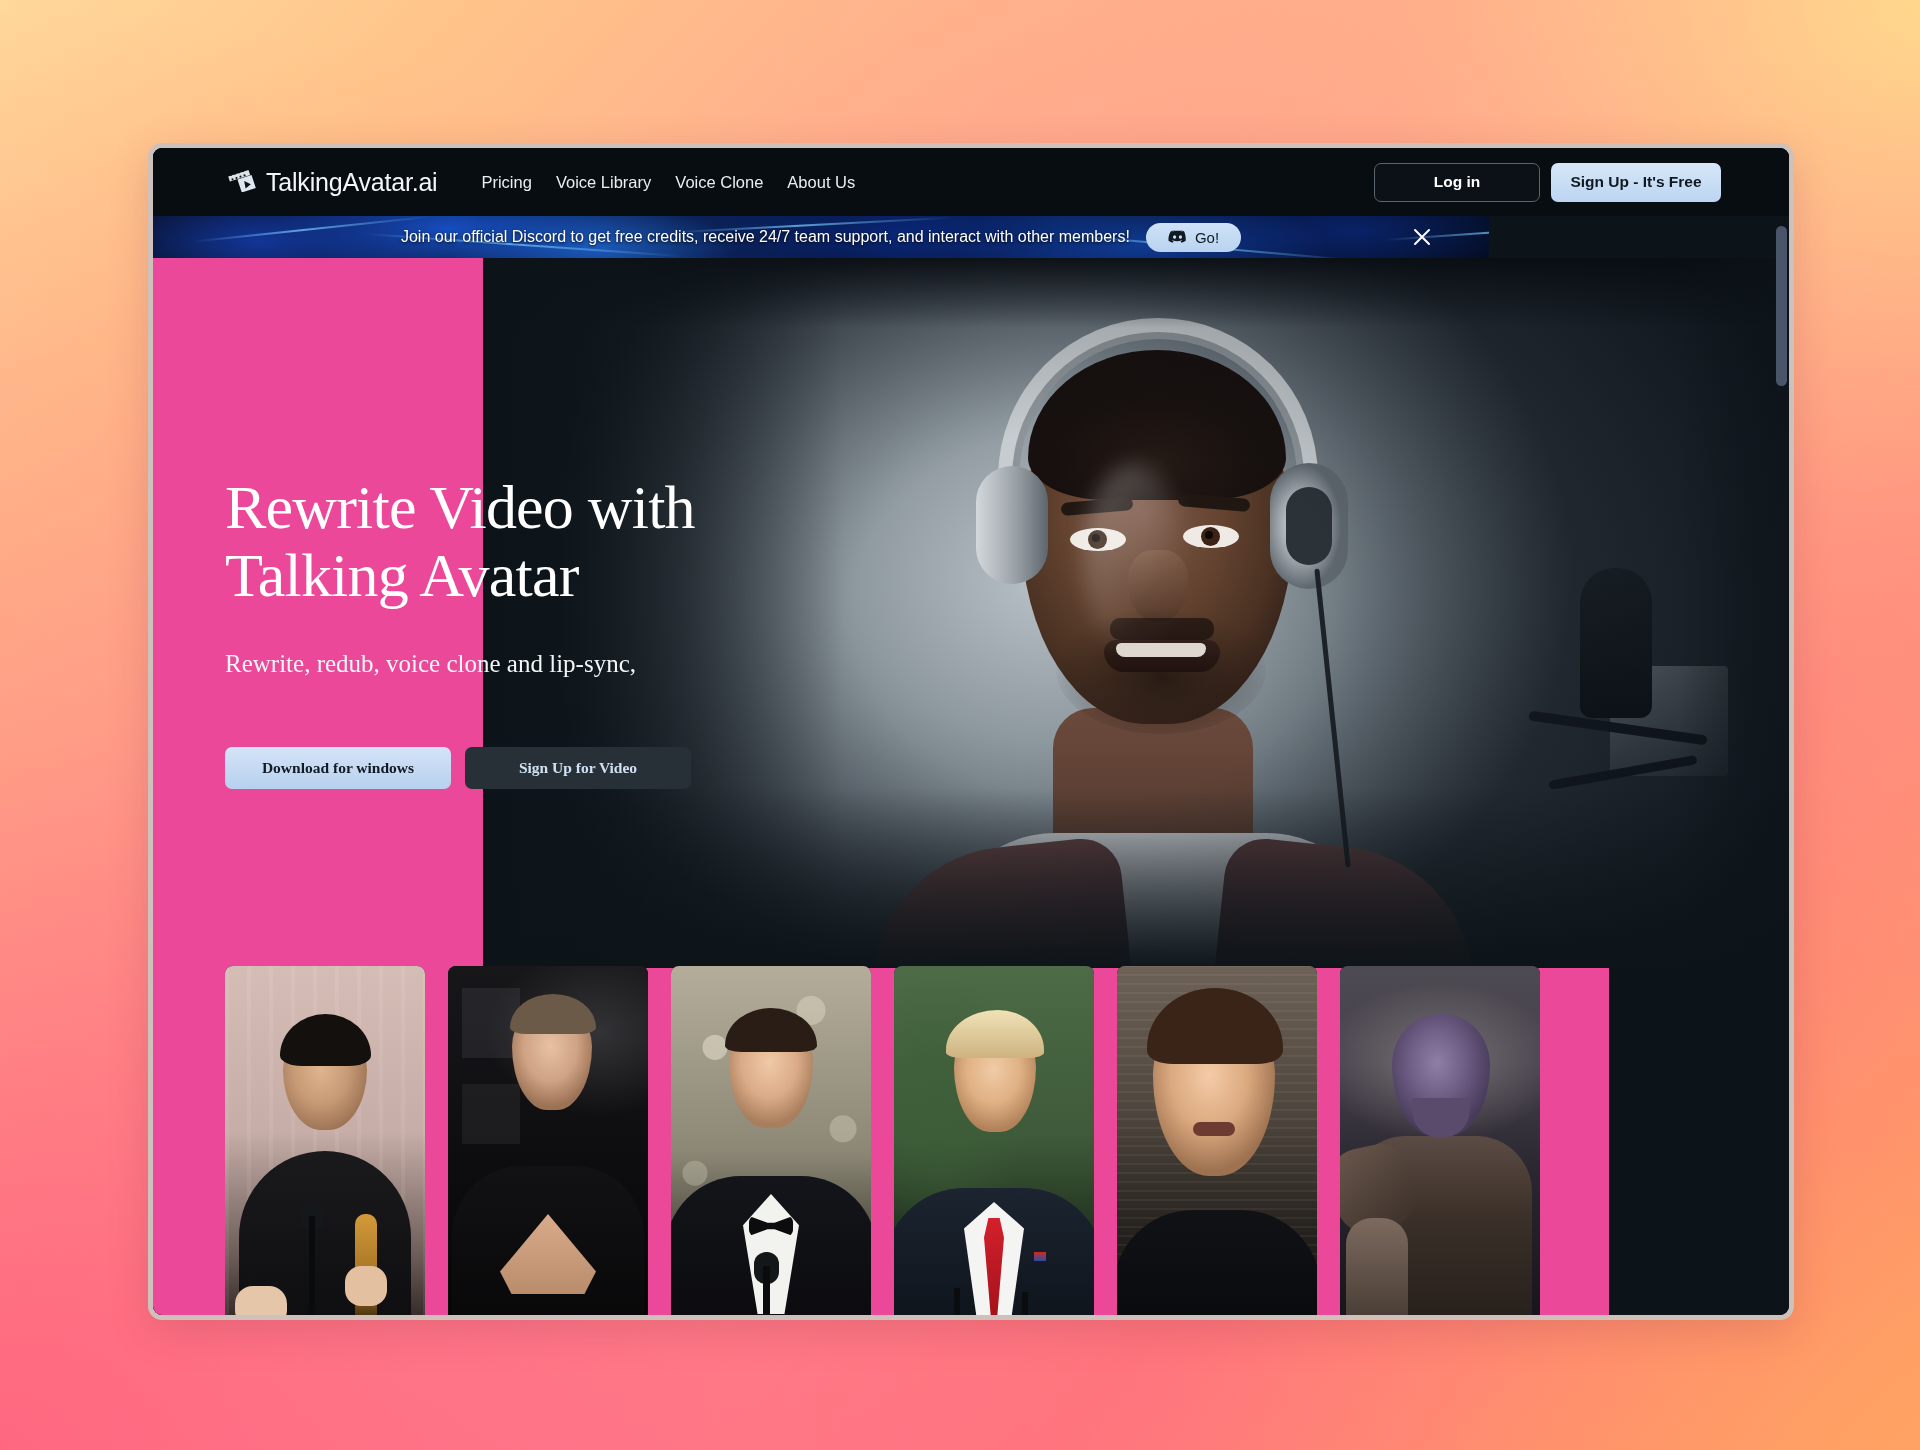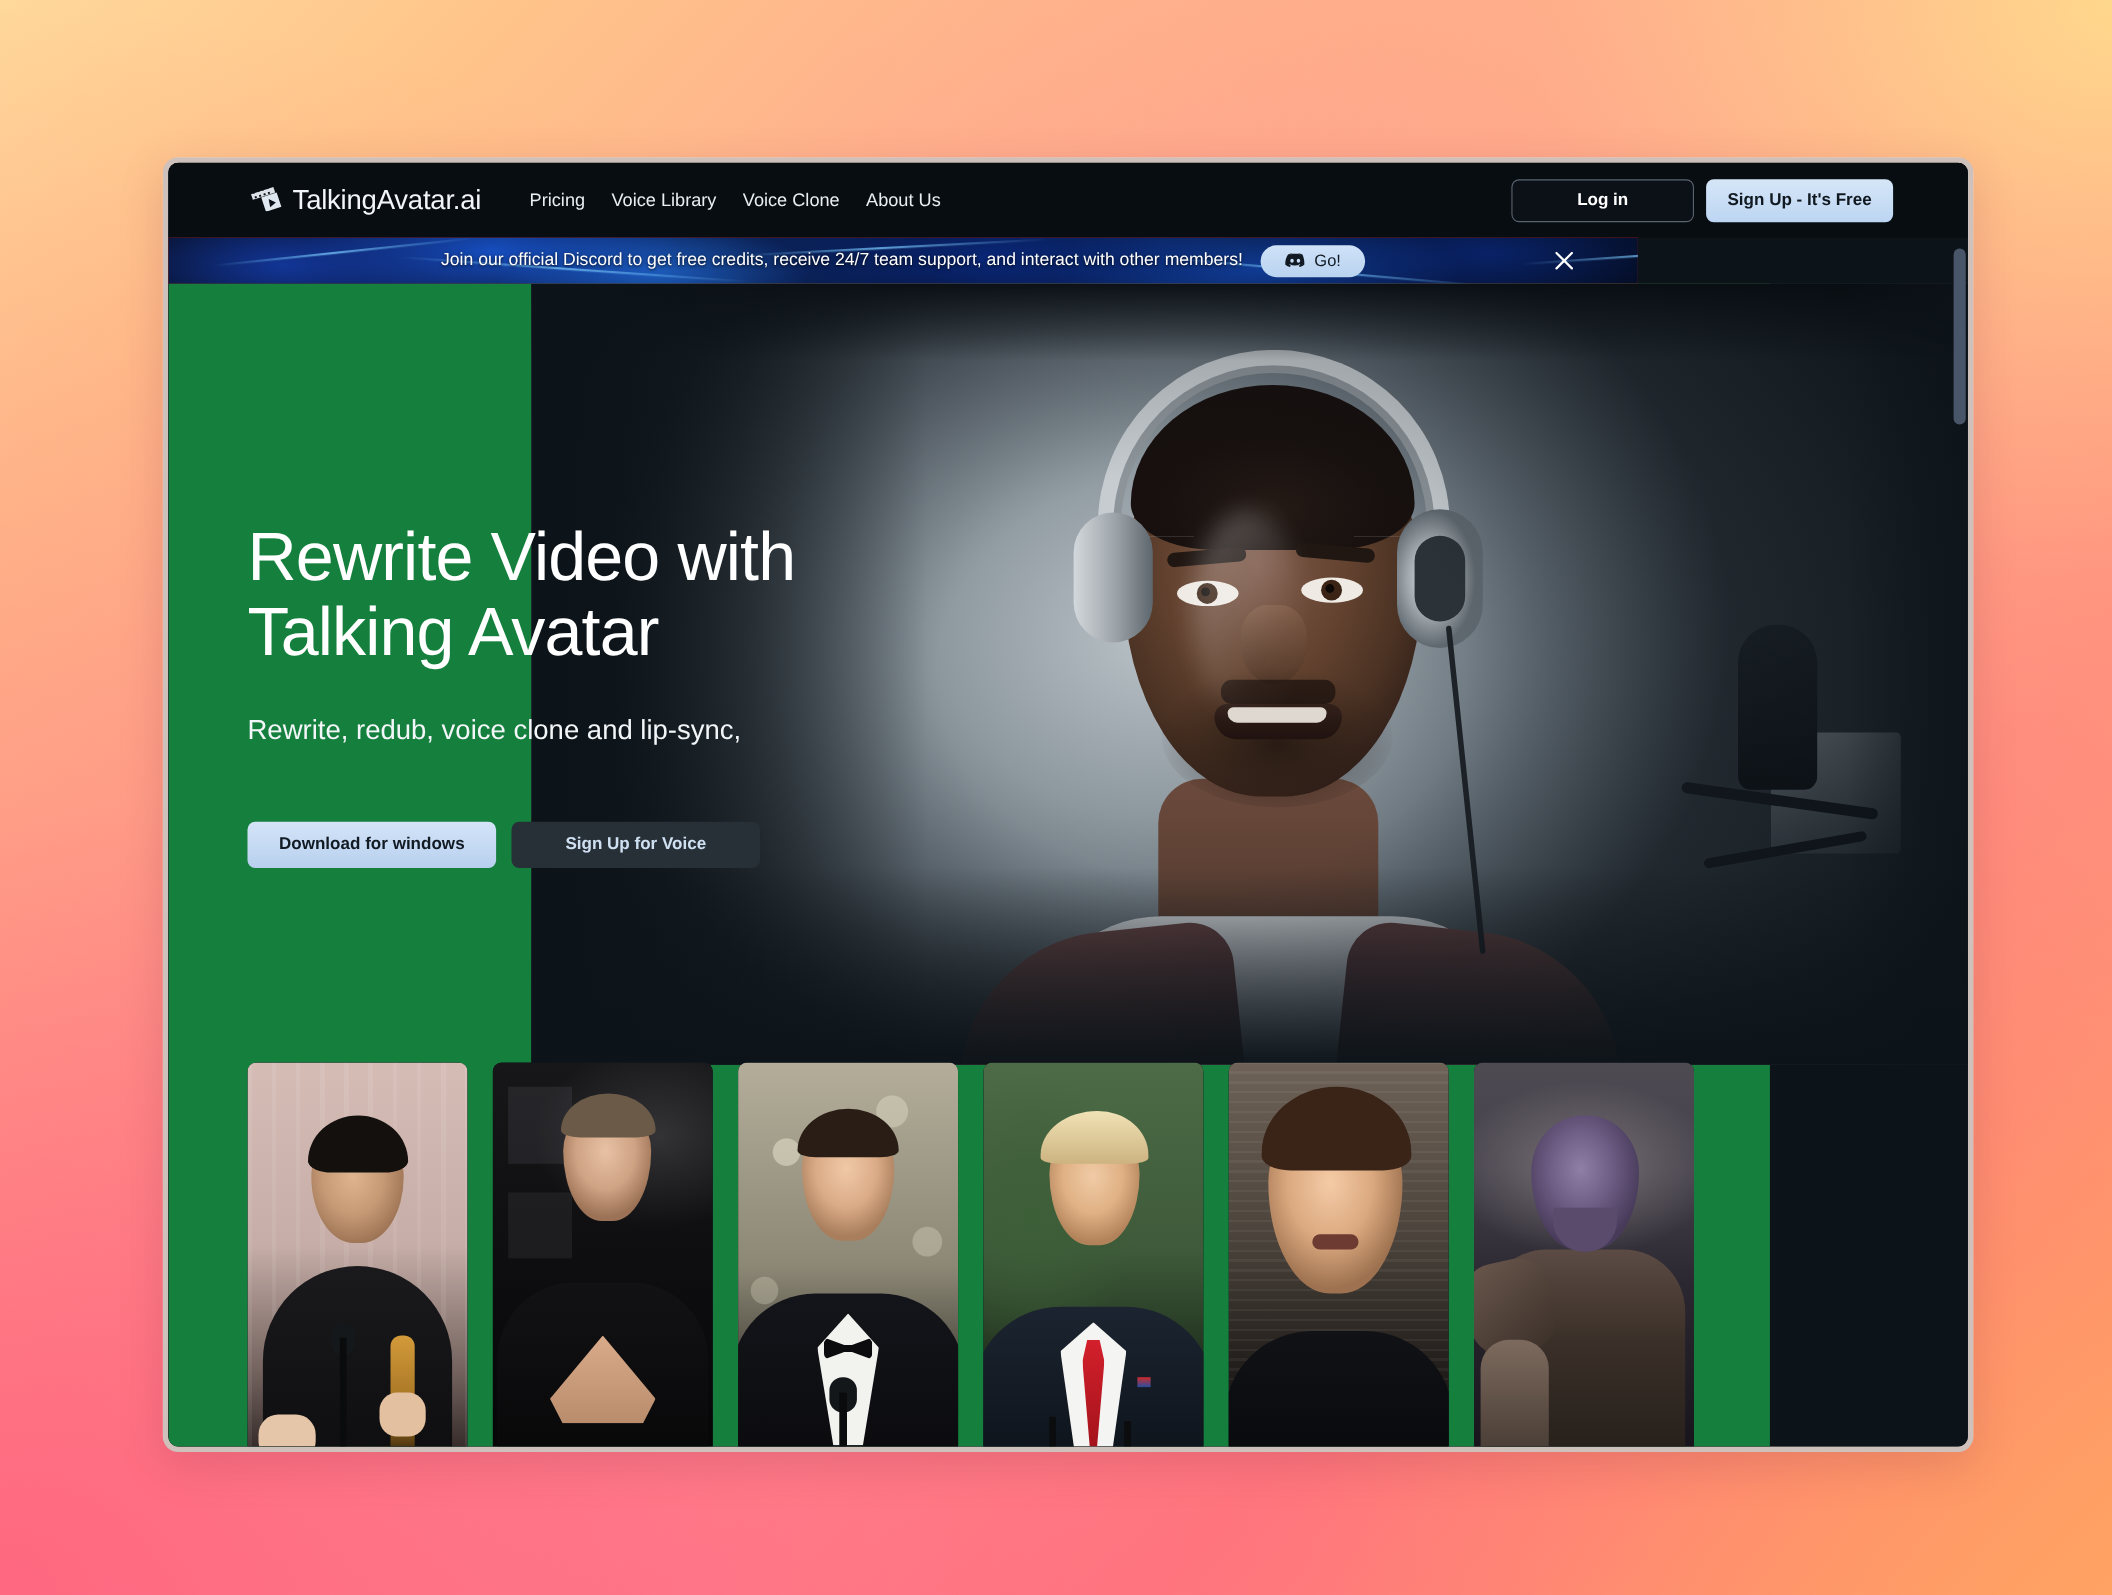--- a/index.html
+++ b/index.html
@@ -143,21 +143,22 @@
   .banner-close {
     position:absolute; right:56px; top:50%;
     transform:translateY(-50%);
     width:22px; height:22px; cursor:pointer;
   }
 
   
   .hero {
     position:absolute; left:0; top:110px;
     width:1456px; height:1067px;
-    background:#15803d;
+    background:#ec4899;
+    font-family:Liberation Serif, serif;
   }
   .hero-photo {
     position:absolute; left:330px; top:0;
     width:1355px; height:710px;
     overflow:hidden;
   }
   .hp-bg {
     position:absolute; inset:0;
     background:
       radial-gradient(ellipse 520px 430px at 42% 45%, #b9c2c7 0%, #8e989f 38%, #5d676f 68%, #2b333a 100%),
@@ -543,21 +544,21 @@
       <div class="hero-copy">
         <div class="h1">
           <div>Rewrite Video with</div>
           <div>Talking Avatar</div>
         </div>
         <div class="sub">
           <div>Rewrite, redub, voice clone and lip-sync,</div>
         </div>
         <div class="cta-row">
           <div class="btn-dl">Download for windows</div>
-          <div class="btn-su">Sign Up for Voice</div>
+          <div class="btn-su">Sign Up for Video</div>
         </div>
       </div>
 
       <div class="thumbs">
 
         <div class="thumb t1">
           <div class="scene"></div>
           <div class="body"></div>
           <div class="face"></div>
           <div class="hair"></div>

